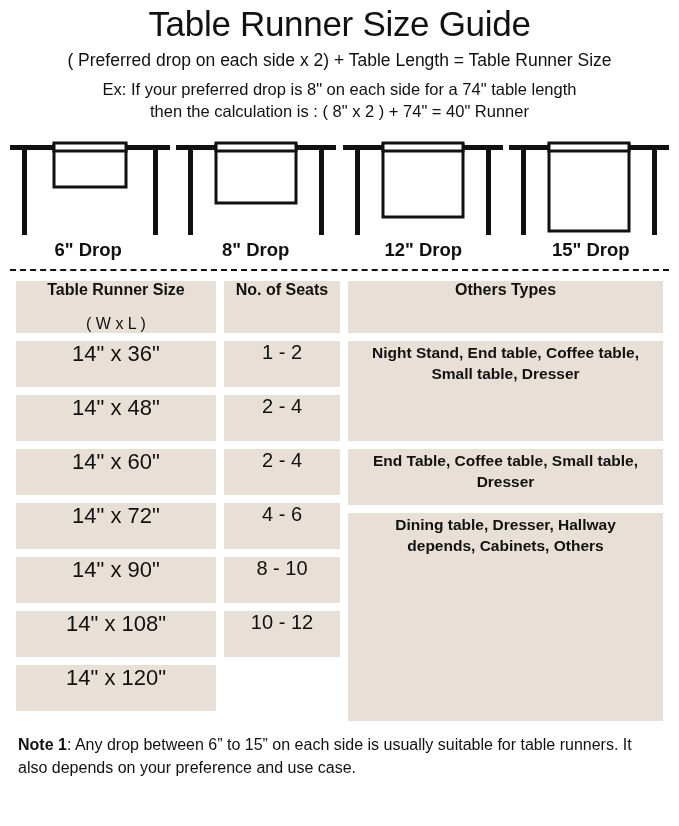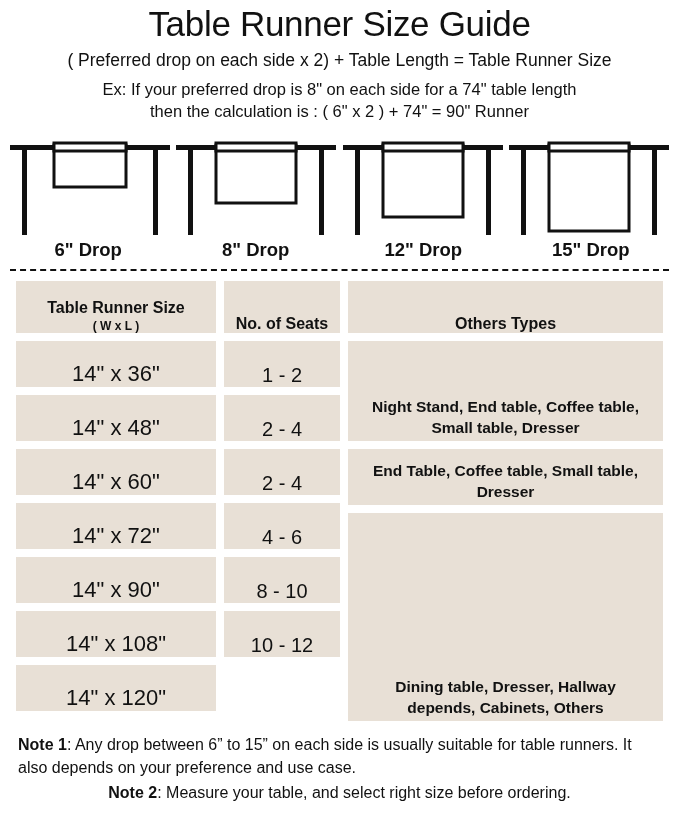--- a/index.html
+++ b/index.html
@@ -74,32 +74,32 @@
   }
   .col-a { width: 200px; }
   .col-b { width: 116px; }
   .col-c { flex: 1; }
 
   .cell {
     background: #e8e0d6;
     display: flex;
     flex-direction: column;
     align-items: center;
-    justify-content: flex-end;
+    justify-content: space-between;
     text-align: center;
     margin-bottom: 8px;
   }
   .hdr {
     height: 52px;
     font-size: 16px;
     font-weight: bold;
   }
   .hdr .sub {
-    font-size: 12px;
-    font-weight: bold;
+    font-size: 16px;
+    font-weight: normal;
     margin-top: 2px;
   }
   .size-cell {
     height: 46px;
     font-size: 22px;
   }
   .seat-cell {
     height: 46px;
     font-size: 20px;
   }
@@ -126,21 +126,21 @@
 </style>
 </head>
 <body>
 
 <div class="page">
 
   <div class="title">Table Runner Size Guide</div>
   <div class="formula">( Preferred drop on each side x 2) + Table Length = Table Runner Size</div>
   <div class="example">
     <span>Ex: If your preferred drop is 8" on each side for a 74" table length</span>
-    <span class="l2">then the calculation is : ( 6" x 2 ) + 74" = 90" Runner</span>
+    <span class="l2">then the calculation is : ( 8" x 2 ) + 74" = 40" Runner</span>
   </div>
 
   <div class="diagram">
 
     <svg width="160" height="100" viewBox="0 0 160 100">
       <rect x="0" y="10" width="160" height="5" fill="#111"></rect>
       <rect x="12" y="15" width="5" height="85" fill="#111"></rect>
       <rect x="143" y="15" width="5" height="85" fill="#111"></rect>
       <rect x="44" y="10" width="72" height="42" fill="#fff" stroke="#111" stroke-width="3"></rect>
       <rect x="44" y="8" width="72" height="8" fill="#fff" stroke="#111" stroke-width="3"></rect>
@@ -209,16 +209,15 @@
     <div class="col-c">
       <div class="cell hdr">Others Types</div>
       <div class="cell type-cell type-1">Night Stand, End table, Coffee table, Small table, Dresser</div>
       <div class="cell type-cell type-2">End Table, Coffee table, Small table, Dresser</div>
       <div class="cell type-cell type-3">Dining table, Dresser, Hallway depends, Cabinets, Others</div>
     </div>
   </div>
 
   <div class="notes">
     <p><b>Note 1</b><span>: Any drop between 6” to 15” on each side is usually suitable for table runners. It also depends on your preference and use case.</span></p>
-    <p class="note-center"><b>Note 2</b><span>: Measure your table, and select right size before ordering.</span></p>
   </div>
 
 </div>
 
 </body></html>

